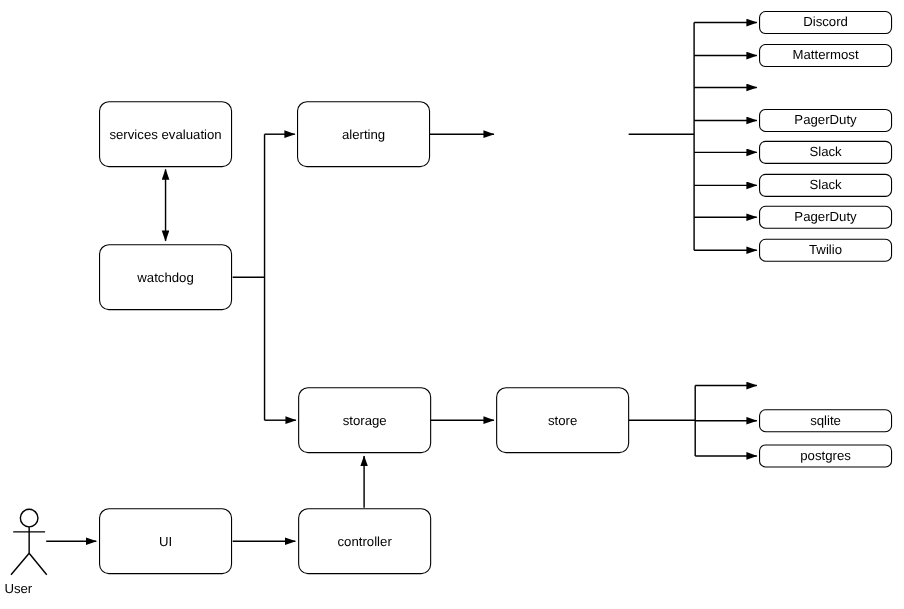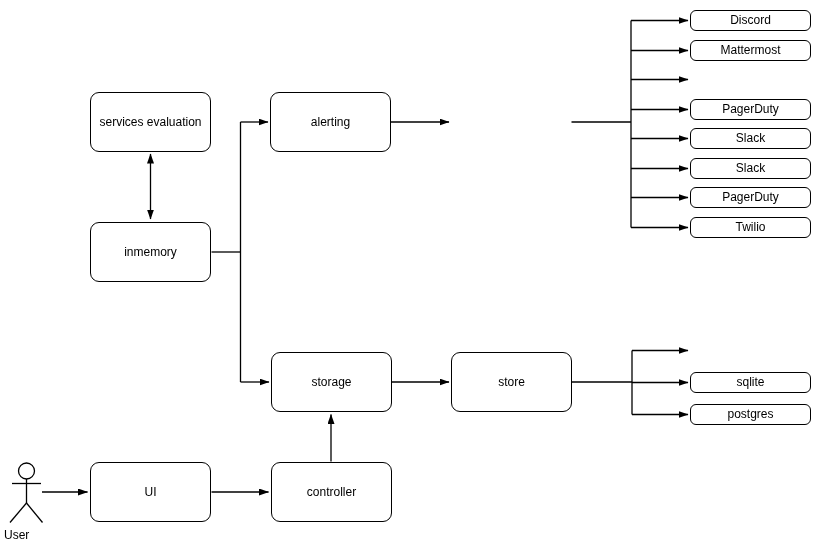--- a/index.html
+++ b/index.html
@@ -81,21 +81,21 @@
     <g stroke-width="1.3">
       <circle cx="26.5" cy="471" r="8" fill="#ffffff"></circle>
       <path d="M26.5,479 V503"></path>
       <path d="M12,483.5 H41"></path>
       <path d="M26.5,503 L10,522.5"></path>
       <path d="M26.5,503 L42.5,522.5"></path>
     </g>
   </svg>
 
   <div class="node big" style="left:90px;top:92px">services evaluation</div>
-  <div class="node big" style="left:90px;top:222px">inmemory</div>
+  <div class="node big" style="left:90px;top:222px">watchdog</div>
   <div class="node big" style="left:270px;top:92px">alerting</div>
   <div class="node big" style="left:271px;top:352px">storage</div>
   <div class="node big" style="left:451px;top:352px">store</div>
   <div class="node big" style="left:90px;top:462px">UI</div>
   <div class="node big" style="left:271px;top:462px">controller</div>
 
   <div class="node small" style="left:690px;top:10px">Discord</div>
   <div class="node small" style="left:690px;top:40px">Mattermost</div>
   <div class="node small" style="left:690px;top:99px">PagerDuty</div>
   <div class="node small" style="left:690px;top:128px">Slack</div>

